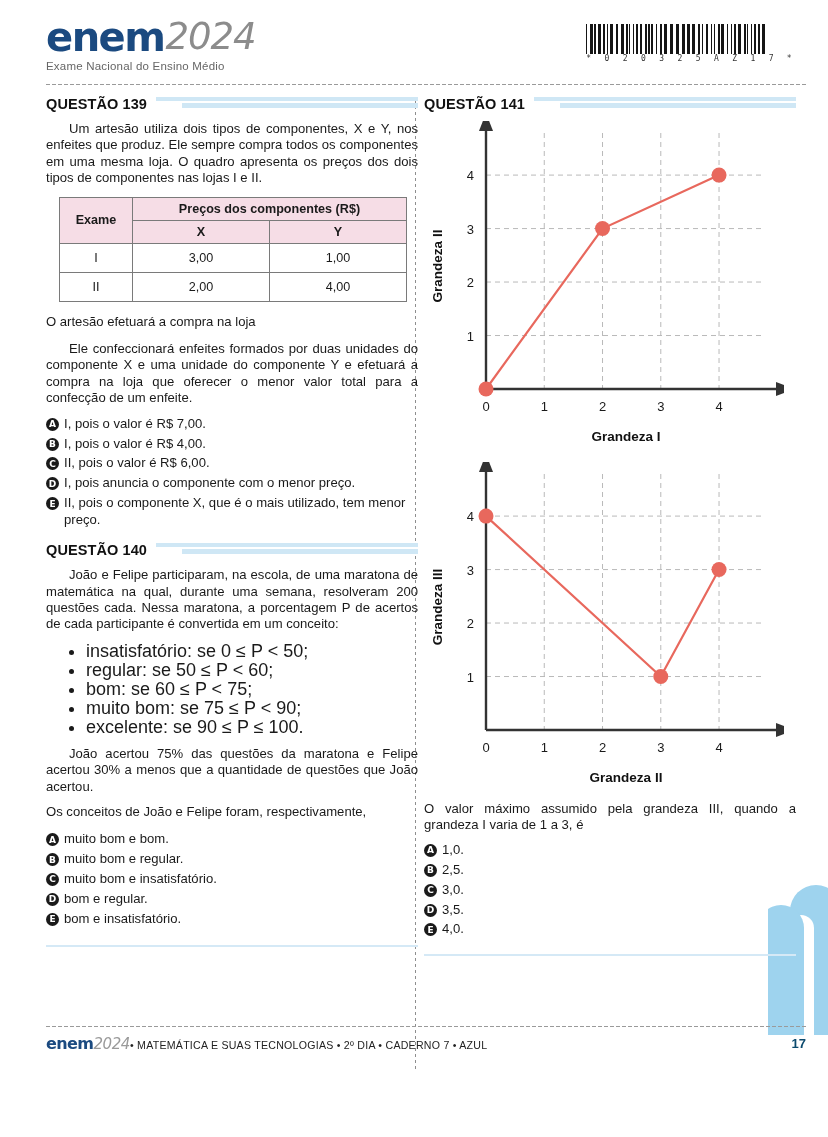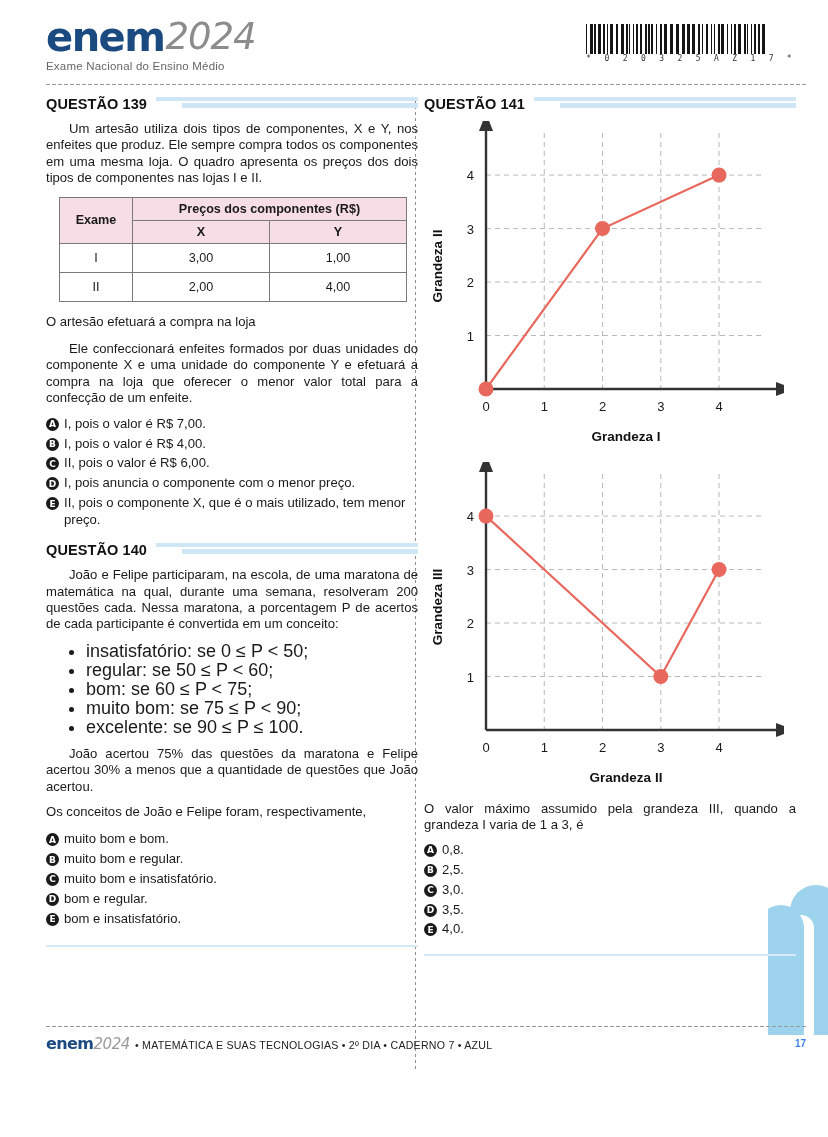--- a/index.html
+++ b/index.html
@@ -153,22 +153,22 @@
   }
   .footer-left{display:flex; align-items:baseline;}
   .f-enem{
     font-family:"DejaVu Sans", sans-serif; font-size:16px; font-weight:700;
     color:#1b4a80; letter-spacing:-.6px;
   }
   .f-year{
     font-family:"DejaVu Sans", sans-serif; font-size:15px; font-weight:300;
     font-style:italic; color:#9a9a9a; letter-spacing:-.4px;
   }
-  .f-info{font-size:10.6px; color:#222; letter-spacing:.25px; margin-left:5px;}
-  .f-page{font-size:10px; font-weight:700; color:#3b82f6;}
+  .f-info{font-size:10.6px; color:#222; letter-spacing:.25px; }
+  .f-page{font-size:13px; font-weight:700; color:#0c4a6e;}
 </style>
 </head>
 <body>
 
 <div class="page">
 
   <div class="left-strip">
     
   </div>
 
@@ -469,21 +469,21 @@
       </div>
 
       <p class="txt" style="margin-top:4px; margin-bottom:8px">
         <span>O valor máximo assumido pela grandeza III, quando a</span>
         <span>grandeza I varia de 1 a 3, é</span>
       </p>
 
       <ul class="alts">
         <li>
           <span class="alt-mark">A</span>
-          <span class="alt-txt">0,8.</span>
+          <span class="alt-txt">1,0.</span>
         </li>
         <li>
           <span class="alt-mark">B</span>
           <span class="alt-txt">2,5.</span>
         </li>
         <li>
           <span class="alt-mark">C</span>
           <span class="alt-txt">3,0.</span>
         </li>
         <li>

